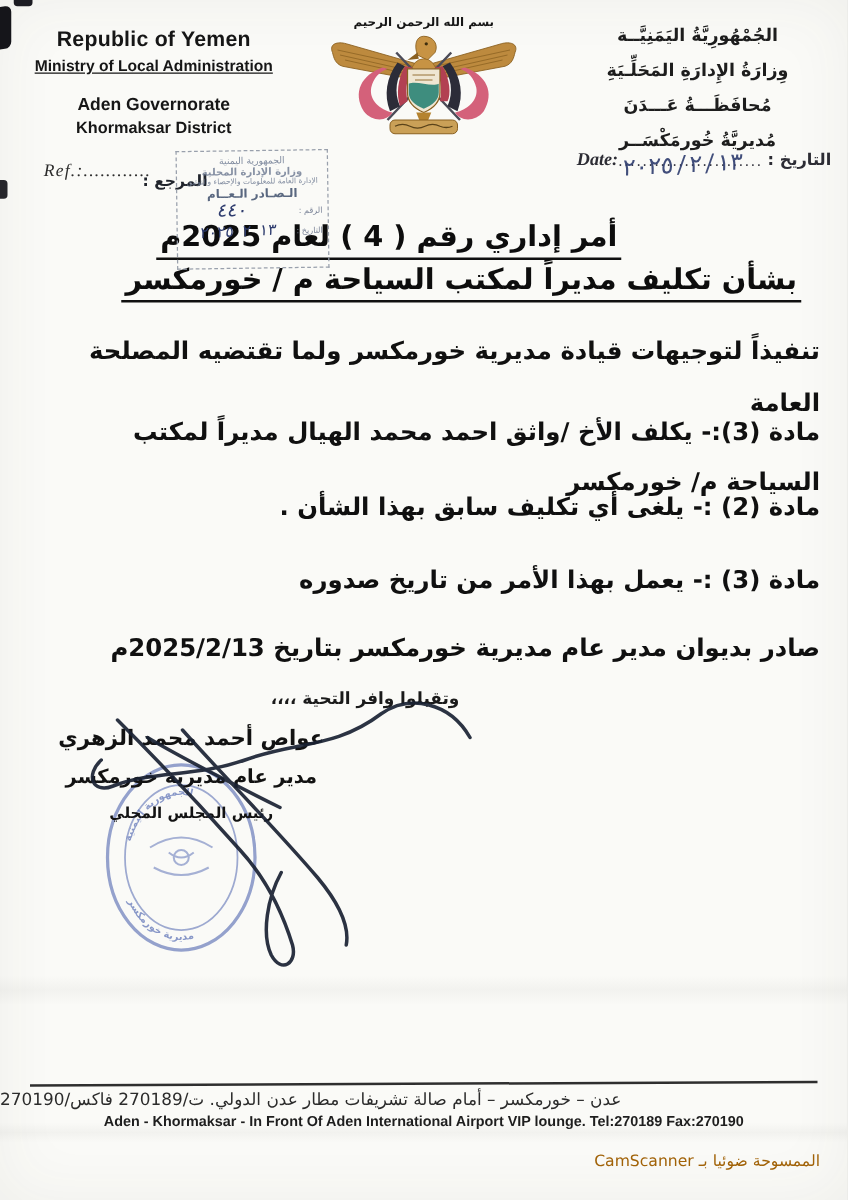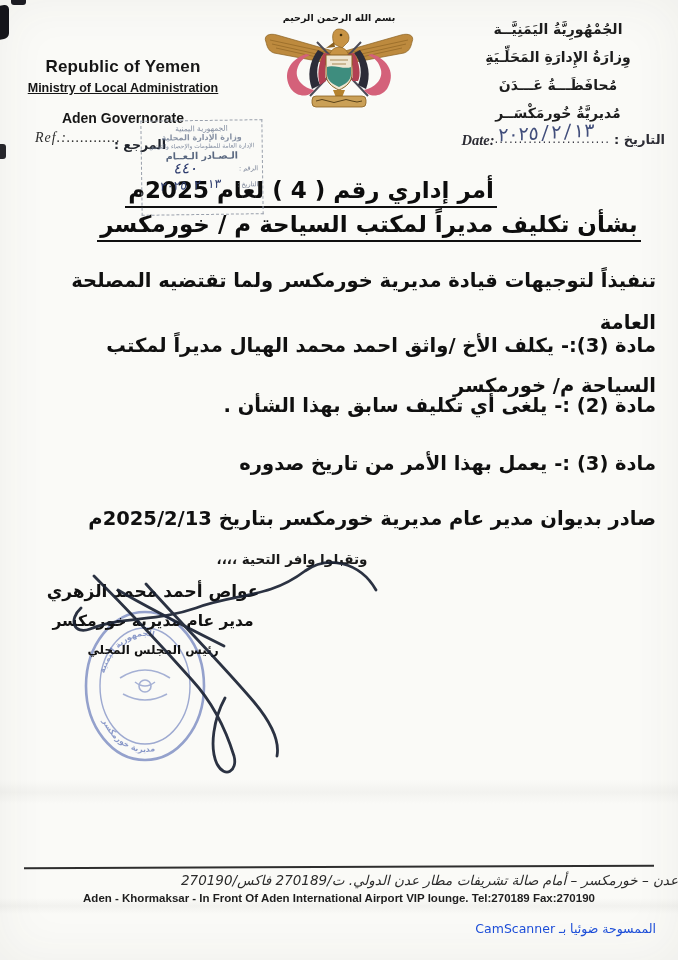--- a/index.html
+++ b/index.html
@@ -11,31 +11,31 @@
   }
   
   .mark1{position:absolute;left:0;top:5px;width:9px;height:34px;background:#15151a;border-radius:0 5px 5px 0;transform:skewY(-8deg);}
   .mark2{position:absolute;left:0;top:144px;width:6px;height:15px;background:#26262b;border-radius:0 3px 3px 0;}
   .mark3{position:absolute;left:11px;top:0;width:15px;height:5px;background:#1c1c22;border-radius:0 0 3px 3px;}
   .shade1{position:absolute;left:0;top:780px;width:100%;height:24px;background:linear-gradient(180deg,rgba(110,110,105,0.00),rgba(110,110,105,0.055),rgba(110,110,105,0.00));}
   .shade2{position:absolute;left:0;top:898px;width:100%;height:16px;background:linear-gradient(180deg,rgba(90,90,85,0.00),rgba(90,90,85,0.05),rgba(90,90,85,0.00));}
 
   
   .hdr-en{position:absolute;left:24px;top:22px;width:198px;text-align:center;color:#161616;font-family:"Liberation Sans",sans-serif;font-weight:700;}
-  .hdr-en .l1{font-size:17px;letter-spacing:.2px;margin-top:35px;}
+  .hdr-en .l1{font-size:17px;letter-spacing:.2px;}
   .hdr-en .l2{font-size:12.5px;margin-top:4px;text-decoration:underline;}
   .hdr-en .l3{font-size:14px;margin-top:15px;}
   .hdr-en .l4{font-size:13px;margin-top:3px;}
   .hdr-ar{position:absolute;right:10px;top:15px;width:220px;text-align:center;direction:rtl;font-weight:700;color:#1d1d1d;font-size:14px;line-height:28px;}
   .emblem{position:absolute;left:260px;top:8px;}
 
   
   .ref-line{position:absolute;left:35px;top:130px;font-family:"Liberation Serif",serif;font-style:italic;font-weight:400;font-size:14px;color:#2c2c2c;letter-spacing:1px;}
   .marjaa{position:absolute;left:114px;top:137px;direction:rtl;font-weight:700;font-size:12.5px;color:#20242c;z-index:1;}
-  .date-line{position:absolute;right:13px;top:132px;display:flex;align-items:flex-start;direction:ltr;color:#2c2c34;}
+  .date-line{position:absolute;right:13px;top:120px;display:flex;align-items:center;direction:ltr;color:#2c2c34;}
   .date-line .en{font-family:"Liberation Serif",serif;font-style:italic;font-weight:700;font-size:14.5px;}
   .date-line .dots{font-size:12px;letter-spacing:1px;color:#3a3a44;}
   .date-line .ar{font-weight:700;font-size:13px;direction:rtl;margin-left:4px;}
   .hand-date{position:absolute;right:84px;top:121px;display:flex;direction:ltr;gap:3px;color:#2e3c6e;font-size:19px;transform:rotate(-3deg) skewX(-6deg);z-index:2;opacity:.9;}
 
   
   .stamp-box{position:absolute;left:141px;top:120px;width:122px;height:95px;border:1.3px dashed #99a0ac;transform:rotate(-.8deg);direction:rtl;text-align:center;color:#6b7890;z-index:2;padding-top:3px;box-sizing:border-box;}
   .stamp-box .s1{font-size:7.5px;opacity:.85;}
   .stamp-box .s2{font-size:8px;font-weight:700;opacity:.8;}
   .stamp-box .s3{font-size:6px;opacity:.85;}
@@ -62,39 +62,40 @@
   
   .sig-block{position:absolute;left:36px;top:581px;width:234px;text-align:center;direction:rtl;font-weight:700;color:#121212;z-index:4;}
   .sig-block .nm{font-size:17px;}
   .sig-block .r1{font-size:15.5px;margin-top:11px;}
   .sig-block .r2{font-size:12px;margin-top:13px;text-align:center;}
   .round-stamp{position:absolute;left:80px;top:606px;z-index:3;}
   .sig-strokes{position:absolute;left:28px;top:550px;z-index:5;pointer-events:none;}
 
   
   .foot-rule{position:absolute;left:24px;right:24px;top:866px;border-top:2px solid #2e2e2e;transform:rotate(-.25deg);}
-  .foot-ar{position:absolute;top:872px;left:0;width:100%;text-align:right;direction:rtl;font-size:13.5px;color:#2b2b2b;font-style:italic;}
+  .foot-ar{position:absolute;top:872px;left:0;width:100%;text-align:left;direction:rtl;font-size:13.5px;color:#2b2b2b;}
   .foot-en{position:absolute;top:892px;left:0;width:100%;text-align:center;font-family:"Liberation Sans",sans-serif;font-weight:700;font-size:11.5px;color:#1e1e1e;}
-  .camscan{position:absolute;right:22px;top:921px;direction:rtl;font-size:12.5px;color:#1d4ed8;font-weight:500;}
+  .camscan{position:absolute;right:22px;top:921px;direction:rtl;font-size:12.5px;color:#a16207;font-weight:500;}
 </style>
 </head>
 <body>
 
 <div class="page">
 
   <div class="mark1"></div>
   <div class="mark2"></div>
   <div class="mark3"></div>
   <div class="shade1"></div>
   <div class="shade2"></div>
 
   <div class="hdr-en">
     <div class="l1">Republic of Yemen</div>
     <div class="l2">Ministry of Local Administration</div>
     <div class="l3">Aden Governorate</div>
+    <div class="l4">Khormaksar District</div>
   </div>
 
   <svg class="emblem" width="158" height="118" viewBox="0 0 158 118">
     <text x="79" y="13" text-anchor="middle" font-size="9.5" font-weight="bold" fill="#161616">بسم الله الرحمن الرحيم</text>
     <g>
       <path d="M6,34 C3,27 10,25 17,27 L73,43 L73,56 L14,45 C8,43 7,38 6,34 Z" fill="#bd8a3e" stroke="#8a6020" stroke-width=".7"></path>
       <path d="M152,34 C155,27 148,25 141,27 L85,43 L85,56 L144,45 C150,43 151,38 152,34 Z" fill="#bd8a3e" stroke="#8a6020" stroke-width=".7"></path>
       <path d="M12,36 L70,49 M10,32 L70,45 M16,40 L70,52" stroke="#8a6020" stroke-width=".6" fill="none"></path>
       <path d="M146,36 L88,49 M148,32 L88,45 M142,40 L88,52" stroke="#8a6020" stroke-width=".6" fill="none"></path>
     </g>

